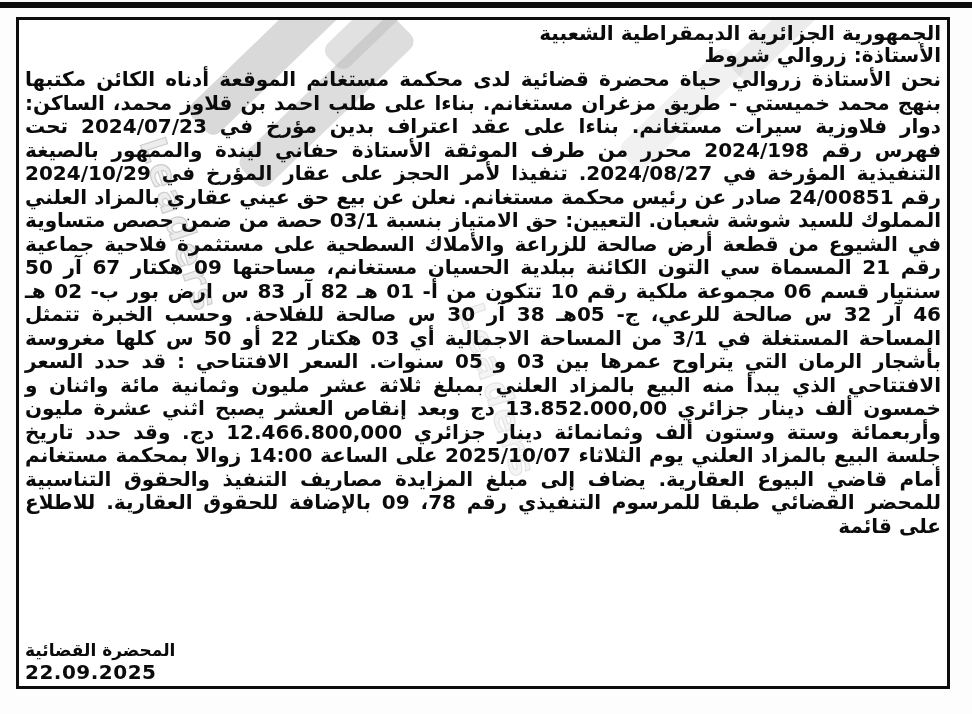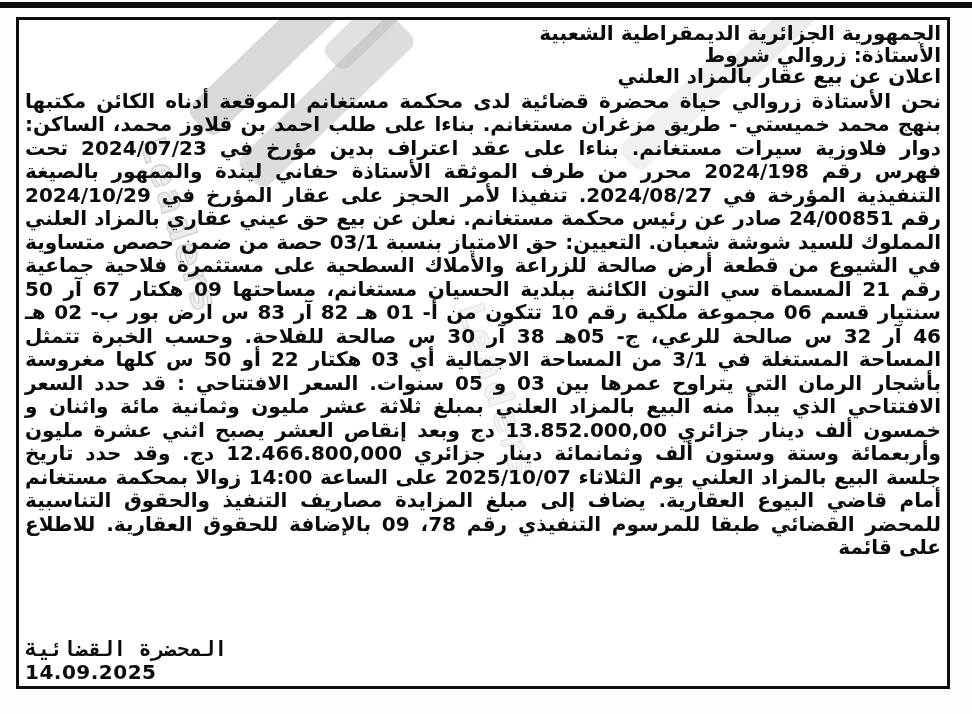--- a/index.html
+++ b/index.html
@@ -28,21 +28,21 @@
   }
   .body-text{
     direction:rtl;text-align:justify;
     font-size:20px;line-height:23.5px;margin-top:2px;
   }
   .closing-line{
     direction:rtl;text-align:center;
     font-size:17px;line-height:23.5px;
   }
   .sign-wrap{position:absolute;z-index:2;left:6px;bottom:2px;}
-  .sign-name{direction:rtl;text-align:left;font-size:21px;line-height:21px;font-family:Liberation Mono, monospace;}
+  .sign-name{direction:rtl;text-align:left;font-size:17px;line-height:21px;}
   .sign-date{direction:ltr;text-align:left;font-size:20px;line-height:23px;letter-spacing:.5px;}
   
   .wm{position:absolute;z-index:1;pointer-events:none;}
   .wm-bar{background:#b4b4b4;border-radius:10px;}
   .wm-bar-1{left:150px;top:10px;width:215px;height:40px;transform:rotate(-44deg);opacity:.50;}
   .wm-bar-2{left:200px;top:62px;width:215px;height:40px;transform:rotate(-44deg);opacity:.45;}
   .wm-bar-3{left:296px;top:-16px;width:120px;height:32px;transform:rotate(-44deg);opacity:.40;}
   .wm-bar-4{left:700px;top:-6px;width:130px;height:30px;transform:rotate(-44deg);opacity:.25;}
   .wm-bar-5{left:588px;top:72px;width:150px;height:34px;transform:rotate(-44deg);opacity:.18;}
   .wm-text{
@@ -67,25 +67,24 @@
     <div class="wm wm-bar wm-bar-2"></div>
     <div class="wm wm-bar wm-bar-3"></div>
     <div class="wm wm-bar wm-bar-4"></div>
     <div class="wm wm-bar wm-bar-5"></div>
     <div class="wm wm-text wm-text-1">Leaders</div>
     <div class="wm wm-text wm-text-2">Leaders</div>
 
     <div class="content">
       <div class="header-line">الجمهورية الجزائرية الديمقراطية الشعبية</div>
       <div class="header-line">الأستاذة: زروالي شروط</div>
-      <div class="header-line">اعلان عن بيع عقار بالمزاد العلني</div>
 
       <div class="body-text">نحن الأستاذة زروالي حياة محضرة قضائية لدى محكمة مستغانم الموقعة أدناه الكائن مكتبها بنهج محمد خميستي - طريق مزغران مستغانم. بناءا على طلب احمد بن قلاوز محمد، الساكن: دوار فلاوزية سيرات مستغانم. بناءا على عقد اعتراف بدين مؤرخ في 2024/07/23 تحت فهرس رقم 2024/198 محرر من طرف الموثقة الأستاذة حفاني ليندة والممهور بالصيغة التنفيذية المؤرخة في 2024/08/27. تنفيذا لأمر الحجز على عقار المؤرخ في 2024/10/29 رقم 24/00851 صادر عن رئيس محكمة مستغانم. نعلن عن بيع حق عيني عقاري بالمزاد العلني المملوك للسيد شوشة شعبان. التعيين: حق الامتياز بنسبة 03/1 حصة من ضمن حصص متساوية في الشيوع من قطعة أرض صالحة للزراعة والأملاك السطحية على مستثمرة فلاحية جماعية رقم 21 المسماة سي التون الكائنة ببلدية الحسيان مستغانم، مساحتها 09 هكتار 67 آر 50 سنتيار قسم 06 مجموعة ملكية رقم 10 تتكون من أ- 01 هـ 82 آر 83 س ارض بور ب- 02 هـ 46 آر 32 س صالحة للرعي، ج- 05هـ 38 آر 30 س صالحة للفلاحة. وحسب الخبرة تتمثل المساحة المستغلة في 3/1 من المساحة الاجمالية أي 03 هكتار 22 أو 50 س كلها مغروسة بأشجار الرمان التي يتراوح عمرها بين 03 و 05 سنوات. السعر الافتتاحي : قد حدد السعر الافتتاحي الذي يبدأ منه البيع بالمزاد العلني بمبلغ ثلاثة عشر مليون وثمانية مائة واثنان و خمسون ألف دينار جزائري 13.852.000,00 دج وبعد إنقاص العشر يصبح اثني عشرة مليون وأربعمائة وستة وستون ألف وثمانمائة دينار جزائري 12.466.800,000 دج. وقد حدد تاريخ جلسة البيع بالمزاد العلني يوم الثلاثاء 2025/10/07 على الساعة 14:00 زوالا بمحكمة مستغانم أمام قاضي البيوع العقارية. يضاف إلى مبلغ المزايدة مصاريف التنفيذ والحقوق التناسبية للمحضر القضائي طبقا للمرسوم التنفيذي رقم 78، 09 بالإضافة للحقوق العقارية. للاطلاع على قائمة</div>
 
     </div>
 
     <div class="sign-wrap">
       <div class="sign-name">المحضرة القضائية</div>
-      <div class="sign-date">14.09.2025</div>
+      <div class="sign-date">22.09.2025</div>
     </div>
 
   </div>
 </div>
 
 </body></html>

